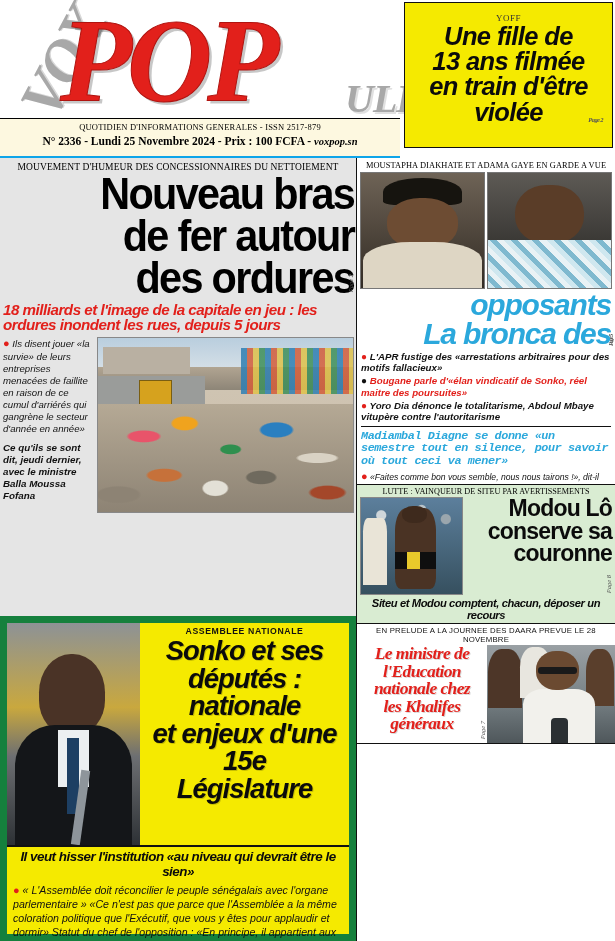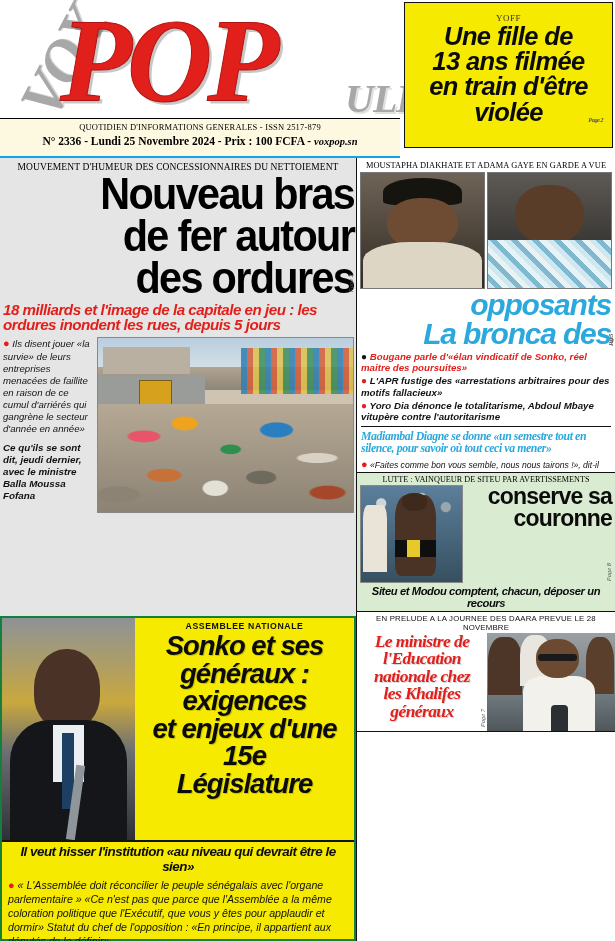--- a/index.html
+++ b/index.html
@@ -108,21 +108,21 @@
       radial-gradient(ellipse at 26% 66%, #c6713a 0 6%, transparent 7%),
       radial-gradient(ellipse at 46% 78%, #e3e0d6 0 6%, transparent 7%),
       radial-gradient(ellipse at 64% 68%, #6f6a5e 0 6%, transparent 7%),
       radial-gradient(ellipse at 8% 84%, #8d8374 0 6%, transparent 7%),
       radial-gradient(ellipse at 90% 82%, #a4472a 0 5%, transparent 6%),
       linear-gradient(#b5a995,#8d8374);
   }
   .gp-truck { position:absolute; left:16%; top:24%; width:13%; height:16%; background:#d6a21e; border:1px solid #7a5e12; }
 
   
-  .sonko-block { position:absolute; left:0; top:616px; width:356px; height:325px; background:#f5ea00; border:2px solid #15803d; }
+  .sonko-block { position:absolute; left:0; top:616px; width:356px; height:325px; background:#f5ea00; border:7px solid #15803d; }
   .sonko-row { display:flex; height:222px; }
   .sonko-photo {
     width:133px; flex:0 0 133px; height:222px; position:relative; overflow:hidden;
     background:linear-gradient(#6a6f74,#3e4347);
   }
   .sp-bg { position:absolute; inset:0; background:linear-gradient(180deg,#8d9296 0%,#c9a83e 38%,#6d6f72 60%,#2d3135 100%); }
   .sp-head { position:absolute; left:24%; top:14%; width:50%; height:36%; background:#4a3326; border-radius:48% 48% 42% 42%; }
   .sp-body { position:absolute; left:6%; top:46%; width:88%; height:54%; background:#141619; border-radius:34% 34% 0 0; }
   .sp-shirt { position:absolute; left:38%; top:48%; width:24%; height:26%; background:#eceff1; }
   .sp-tie { position:absolute; left:45%; top:52%; width:9%; height:34%; background:#1d3f63; }
@@ -168,21 +168,21 @@
   .bronca-pg { position:absolute; right:1px; bottom:3px; }
   .b-bullets { padding:2px 4px 0 4px; }
   .b-item {
     font-family:"Liberation Sans", sans-serif; font-weight:bold; font-style:italic;
     font-size:9.7px; line-height:1.15; color:#111; margin-bottom:2px;
   }
   .b-item.red { color:#e2201b; }
   .b-dot { color:#e2201b; font-size:10px; }
   .b-dot.dark { color:#111; }
   .madiambal {
-    font-family:Liberation Serif, serif; font-weight:bold; font-style:italic;
+    font-family:Liberation Mono, monospace; font-weight:bold; font-style:italic;
     font-size:11.8px; line-height:1.07; color:#2ba8dc; letter-spacing:-0.4px;
     border-top:1px solid #111; margin:3px 4px 0; padding-top:3px;
   }
   .mad-quote {
     font-family:"Liberation Sans", sans-serif; font-style:italic;
     font-size:8.6px; color:#111; padding:3px 4px 2px 4px;
   }
 
   
   .lutte-block { background:#d9ecd2; border-top:1px solid #111; border-bottom:1px solid #111; }
@@ -314,21 +314,21 @@
         <div class="sp-head"></div>
         <div class="sp-body"></div>
         <div class="sp-shirt"></div>
         <div class="sp-tie"></div>
         <div class="sp-mic"></div>
       </div>
       <div class="sonko-text">
         <div class="sonko-kicker">ASSEMBLEE NATIONALE</div>
         <div class="sonko-head">
           <div>Sonko et ses</div>
-          <div>généraux : exigences</div>
+          <div>députés : nationale</div>
           <div>et enjeux d'une 15e</div>
           <div>Législature</div>
         </div>
       </div>
     </div>
     <div class="sonko-strap">Il veut hisser l'institution «au niveau qui devrait être le sien»</div>
     <div class="sonko-body">
       <span class="dot-red">●</span>
       <span>« L'Assemblée doit réconcilier le peuple sénégalais avec l'organe parlementaire »   «Ce n'est pas que parce que l'Assemblée a la même coloration politique que l'Exécutif, que vous y êtes pour applaudir et dormir»   Statut du chef de l'opposition : «En principe, il appartient aux députés de le définir»</span>
     </div>
@@ -348,40 +348,41 @@
           <div class="face"></div>
           <div class="shirt"></div>
         </div>
       </div>
       <div class="bronca-head">
         <div>opposants</div>
         <div>La bronca des</div>
         <span class="pg-ref rot bronca-pg">Page 5</span>
       </div>
       <div class="b-bullets">
+        <div class="b-item"><span class="b-dot">●</span> <span>L'APR fustige des «arrestations arbitraires pour des motifs fallacieux»</span></div>
         <div class="b-item red"><span class="b-dot dark">●</span> <span>Bougane parle d'«élan vindicatif de Sonko, réel maitre des poursuites»</span></div>
-        <div class="b-item"><span class="b-dot">●</span> <span>L'APR fustige des «arrestations arbitraires pour des motifs fallacieux»</span></div>
         <div class="b-item"><span class="b-dot">●</span> <span>Yoro Dia dénonce le totalitarisme, Abdoul Mbaye vitupère contre l'autoritarisme</span></div>
       </div>
       <div class="madiambal">Madiambal Diagne se donne «un semestre tout en silence, pour savoir où tout ceci va mener»</div>
       <div class="mad-quote"><span class="dot-red">●</span> <span>«Faites comme bon vous semble, nous nous tairons !», dit-il</span></div>
     </div>
 
     <div class="lutte-block">
       <div class="lutte-kicker">LUTTE : VAINQUEUR DE SITEU PAR AVERTISSEMENTS</div>
       <div class="lutte-row">
         <div class="lutte-photo">
           <div class="lp-crowd"></div>
           <div class="lp-ref"></div>
           <div class="lp-man"></div>
           <div class="lp-head2"></div>
           <div class="lp-short"></div>
         </div>
         <div class="lutte-text">
           <div class="lutte-head">
+            <div>Modou Lô</div>
             <div>conserve sa</div>
             <div>couronne</div>
           </div>
           <span class="pg-ref rot lutte-pg">Page 8</span>
         </div>
       </div>
       <div class="lutte-strap">Siteu et Modou comptent, chacun, déposer un recours</div>
     </div>
 
     <div class="edu-block">

